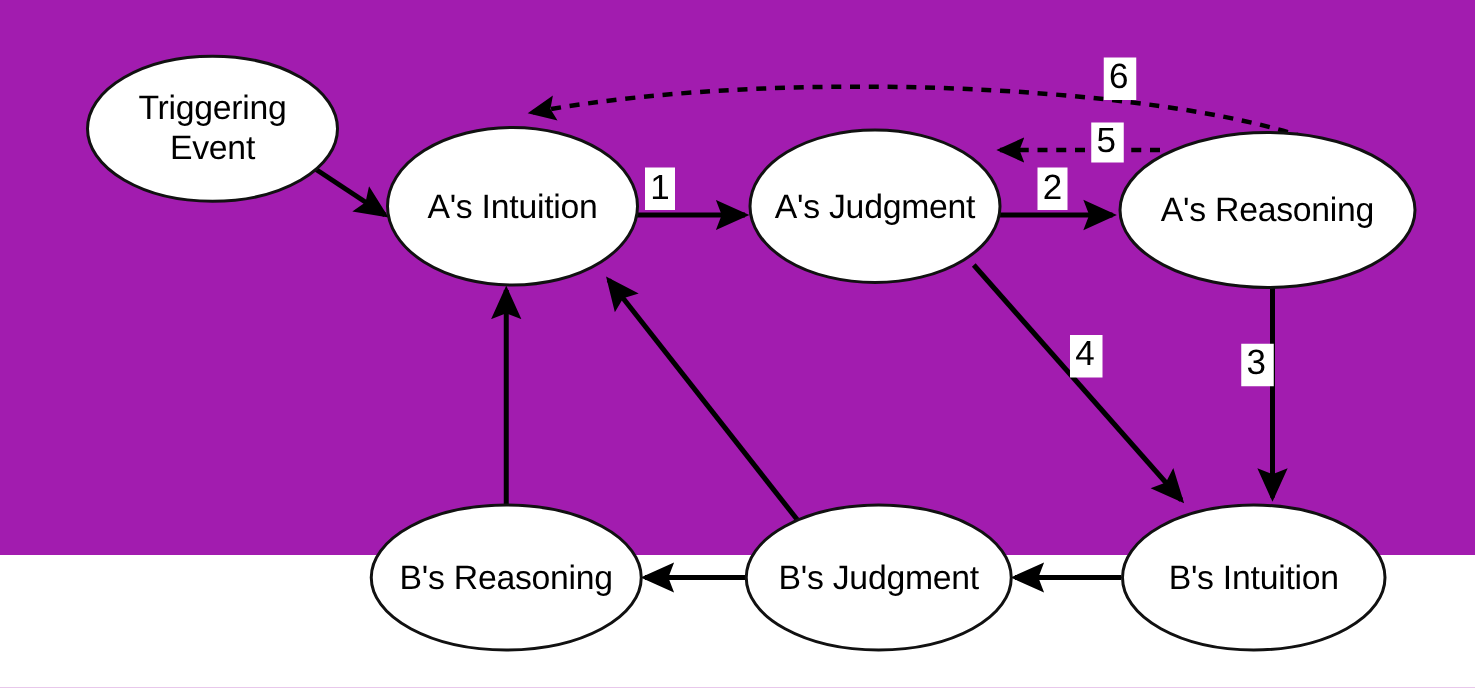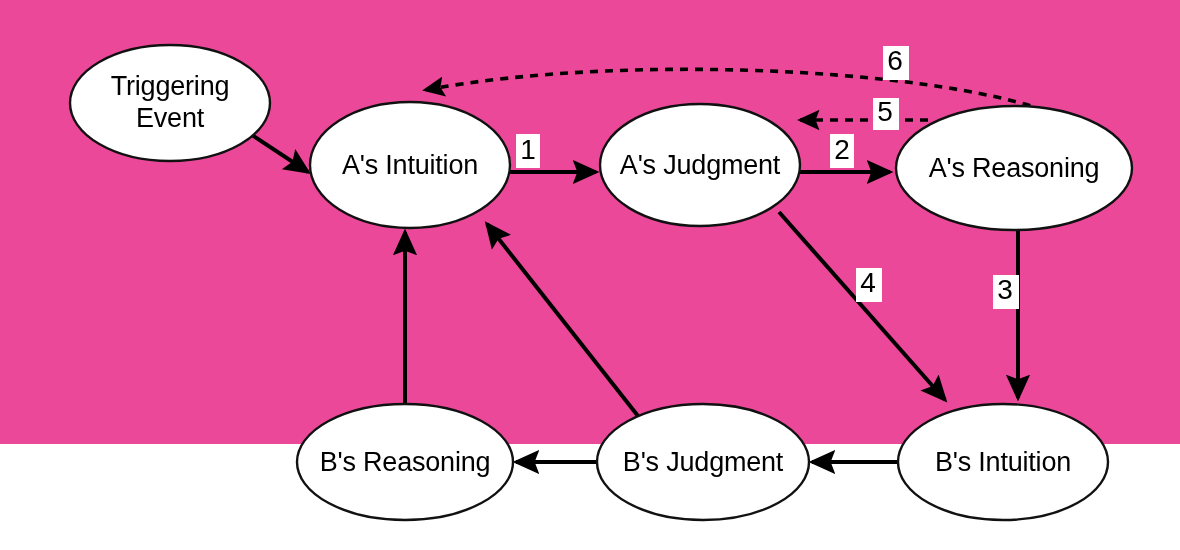--- a/index.html
+++ b/index.html
@@ -11,21 +11,21 @@
   body {
     width: 1180px;
     height: 550px;
     font-family: "Liberation Sans", sans-serif;
     overflow: hidden;
   }
   #diagram-root {
     position: relative;
     width: 1180px;
     height: 444px;
-    background: #ec4899;
+    background: #a21caf;
   }
   svg#diagram-svg {
     display: block;
     width: 1180px;
     height: 550px;
   }
   .node-ellipse {
     fill: #ffffff;
     stroke: #111111;
     stroke-width: 2.4;

